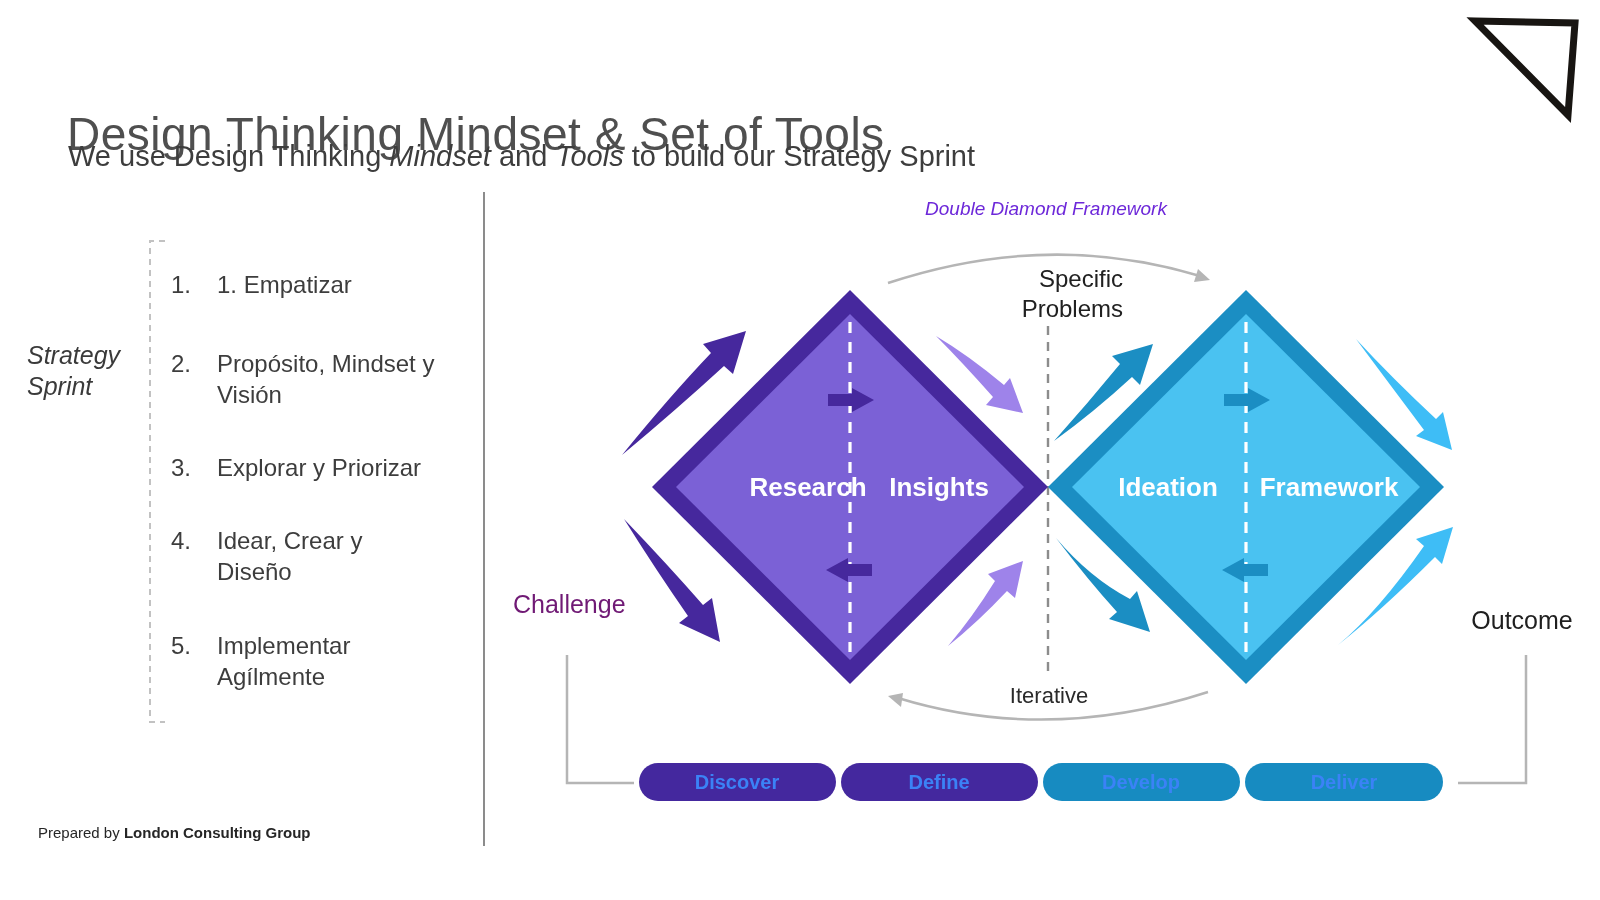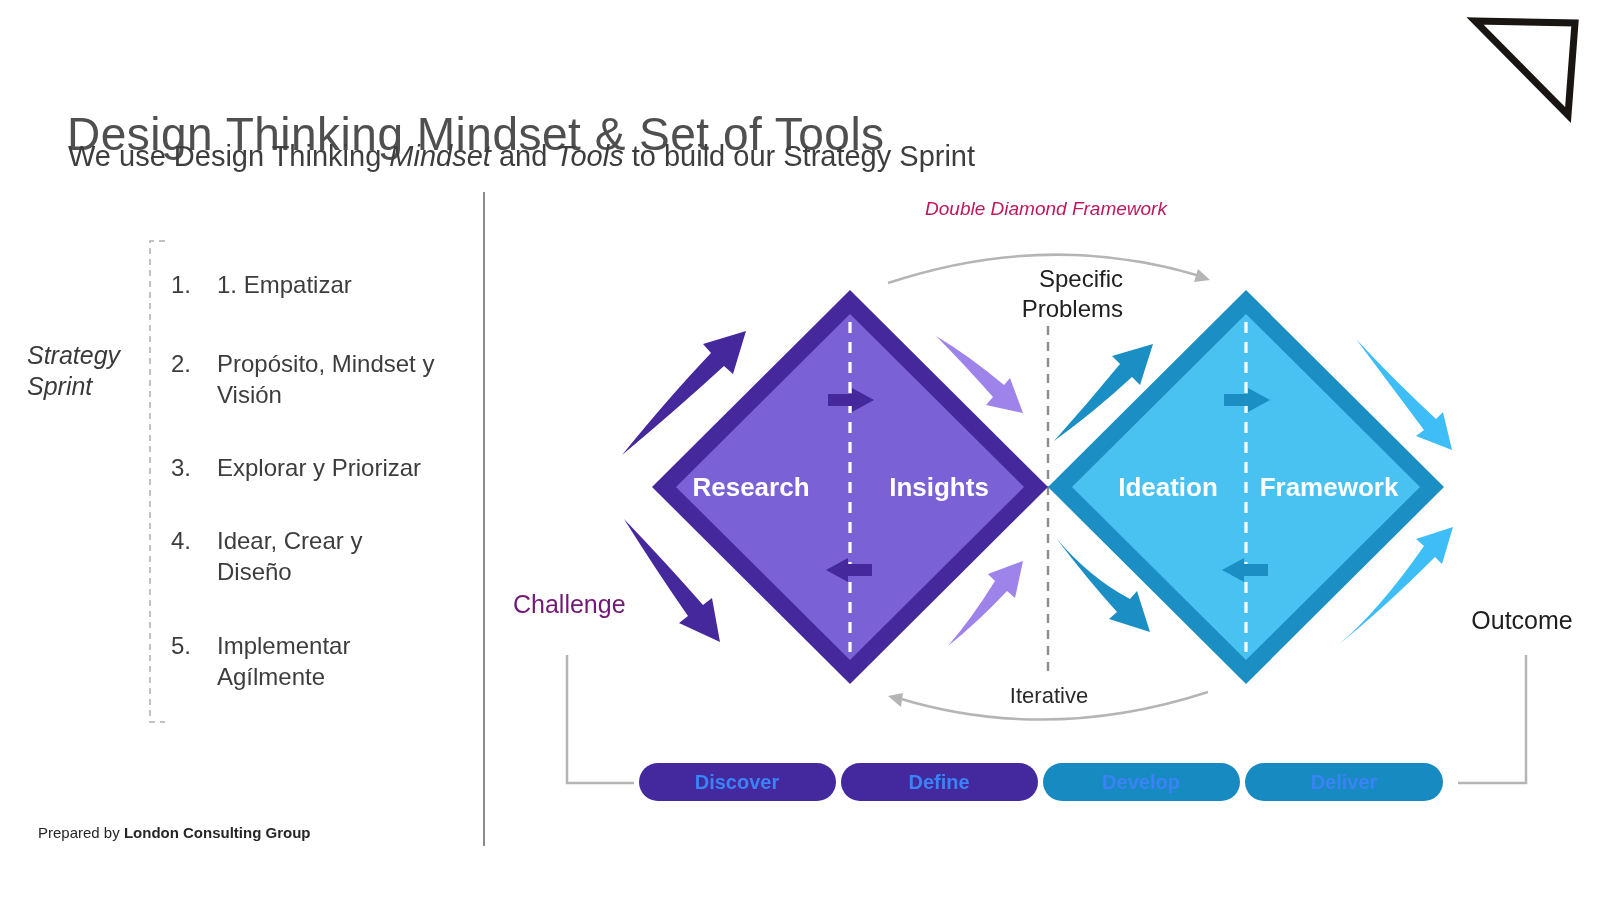--- a/index.html
+++ b/index.html
@@ -7,21 +7,21 @@
          font-family:"Liberation Sans", sans-serif;}
   .art{position:absolute;left:0;top:0;width:1600px;height:900px;}
   .abs{position:absolute;}
   .title{left:67px;top:76px;font-size:46px;font-weight:400;color:#4f4f4f;letter-spacing:0.5px;white-space:nowrap;}
   .subtitle{left:68px;top:140px;font-size:29px;color:#3d3d3d;white-space:nowrap;}
   .subtitle .it{font-style:italic;}
   .strategy-label{left:27px;top:340px;width:105px;font-size:25px;line-height:31px;font-style:italic;color:#3a3a3a;}
   .ss-item{position:absolute;left:171px;display:flex;font-size:24px;line-height:31px;color:#3d3d3d;}
   .ss-num{width:46px;flex:none;}
   .ss-text{max-width:300px;}
-  .caption{left:1046px;top:198px;transform:translateX(-50%);font-size:19px;font-style:italic;color:#be185d;white-space:nowrap;}
+  .caption{left:1046px;top:198px;transform:translateX(-50%);font-size:19px;font-style:italic;color:#6d28d9;white-space:nowrap;}
   .specific{left:1048px;top:264px;transform:translateX(-50%);width:150px;text-align:right;
             font-size:24px;line-height:30px;color:#212121;}
   .challenge{left:513px;top:590px;font-size:25px;color:#701a75;white-space:nowrap;}
   .outcome{left:1522px;top:606px;transform:translateX(-50%);font-size:25px;color:#1f1f1f;white-space:nowrap;}
   .iterative{left:1049px;top:683px;transform:translateX(-50%);font-size:22px;color:#2a2a2a;white-space:nowrap;}
   .dlabel{position:absolute;top:487px;transform:translate(-50%,-50%);font-size:26px;font-weight:bold;color:#ffffff;white-space:nowrap;}
   .plabel{position:absolute;top:782px;transform:translate(-50%,-50%);font-size:20px;font-weight:bold;color:#3b82f6;white-space:nowrap;}
   .footer{left:38px;top:824px;font-size:15px;color:#262626;white-space:nowrap;}
   .footer .b{font-weight:bold;}
 </style>
@@ -103,21 +103,21 @@
     <span class="ss-num">5.</span>
     <span class="ss-text" style="width:175px">Implementar Agílmente</span>
   </div>
 
   <div class="abs caption">Double Diamond Framework</div>
   <div class="abs specific">Specific Problems</div>
   <div class="abs challenge">Challenge</div>
   <div class="abs outcome">Outcome</div>
   <div class="abs iterative">Iterative</div>
 
-  <div class="dlabel" style="left:751px">Research</div>
+  <div class="dlabel" style="left:808px">Research</div>
   <div class="dlabel" style="left:939px">Insights</div>
   <div class="dlabel" style="left:1168px">Ideation</div>
   <div class="dlabel" style="left:1329px">Framework</div>
 
   <div class="plabel" style="left:737px">Discover</div>
   <div class="plabel" style="left:939px">Define</div>
   <div class="plabel" style="left:1141px">Develop</div>
   <div class="plabel" style="left:1344px">Deliver</div>
 
   <div class="abs footer"><span>Prepared by </span><span class="b">London Consulting Group</span></div>

